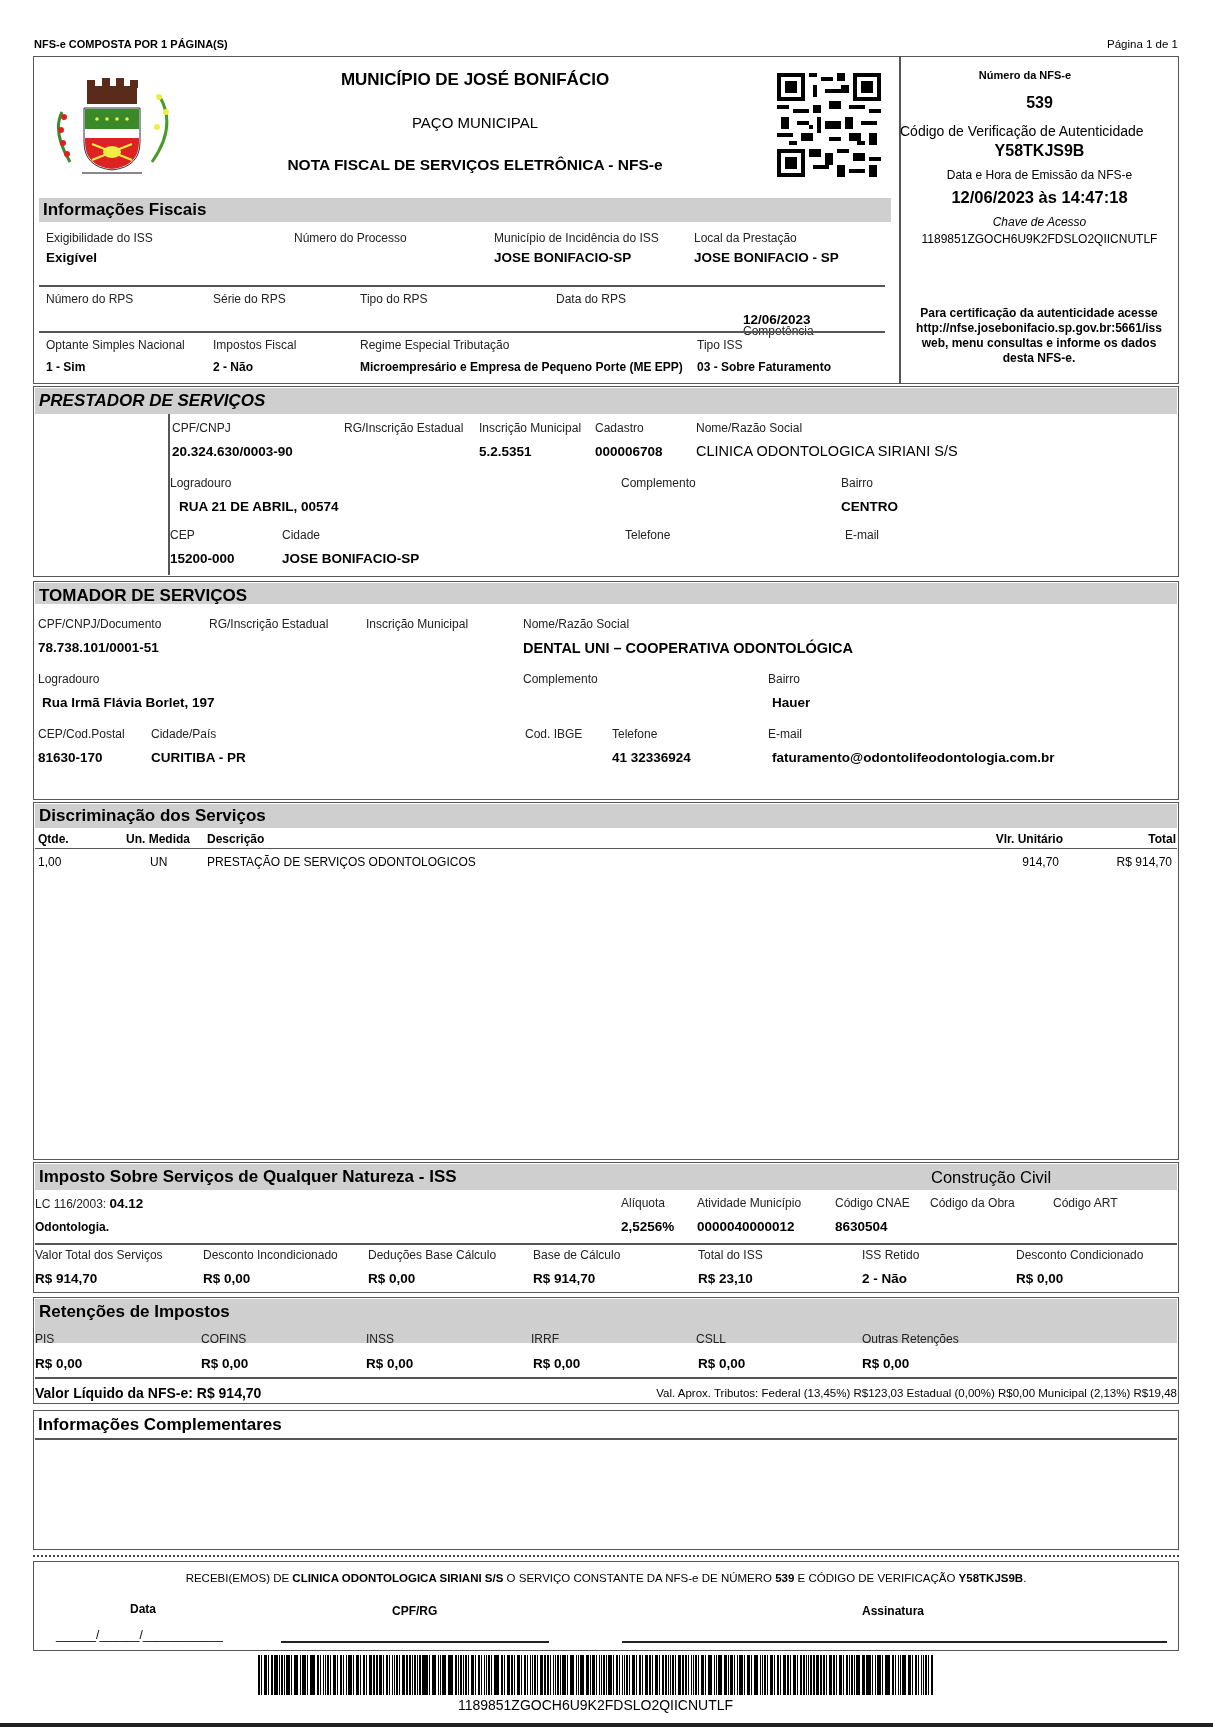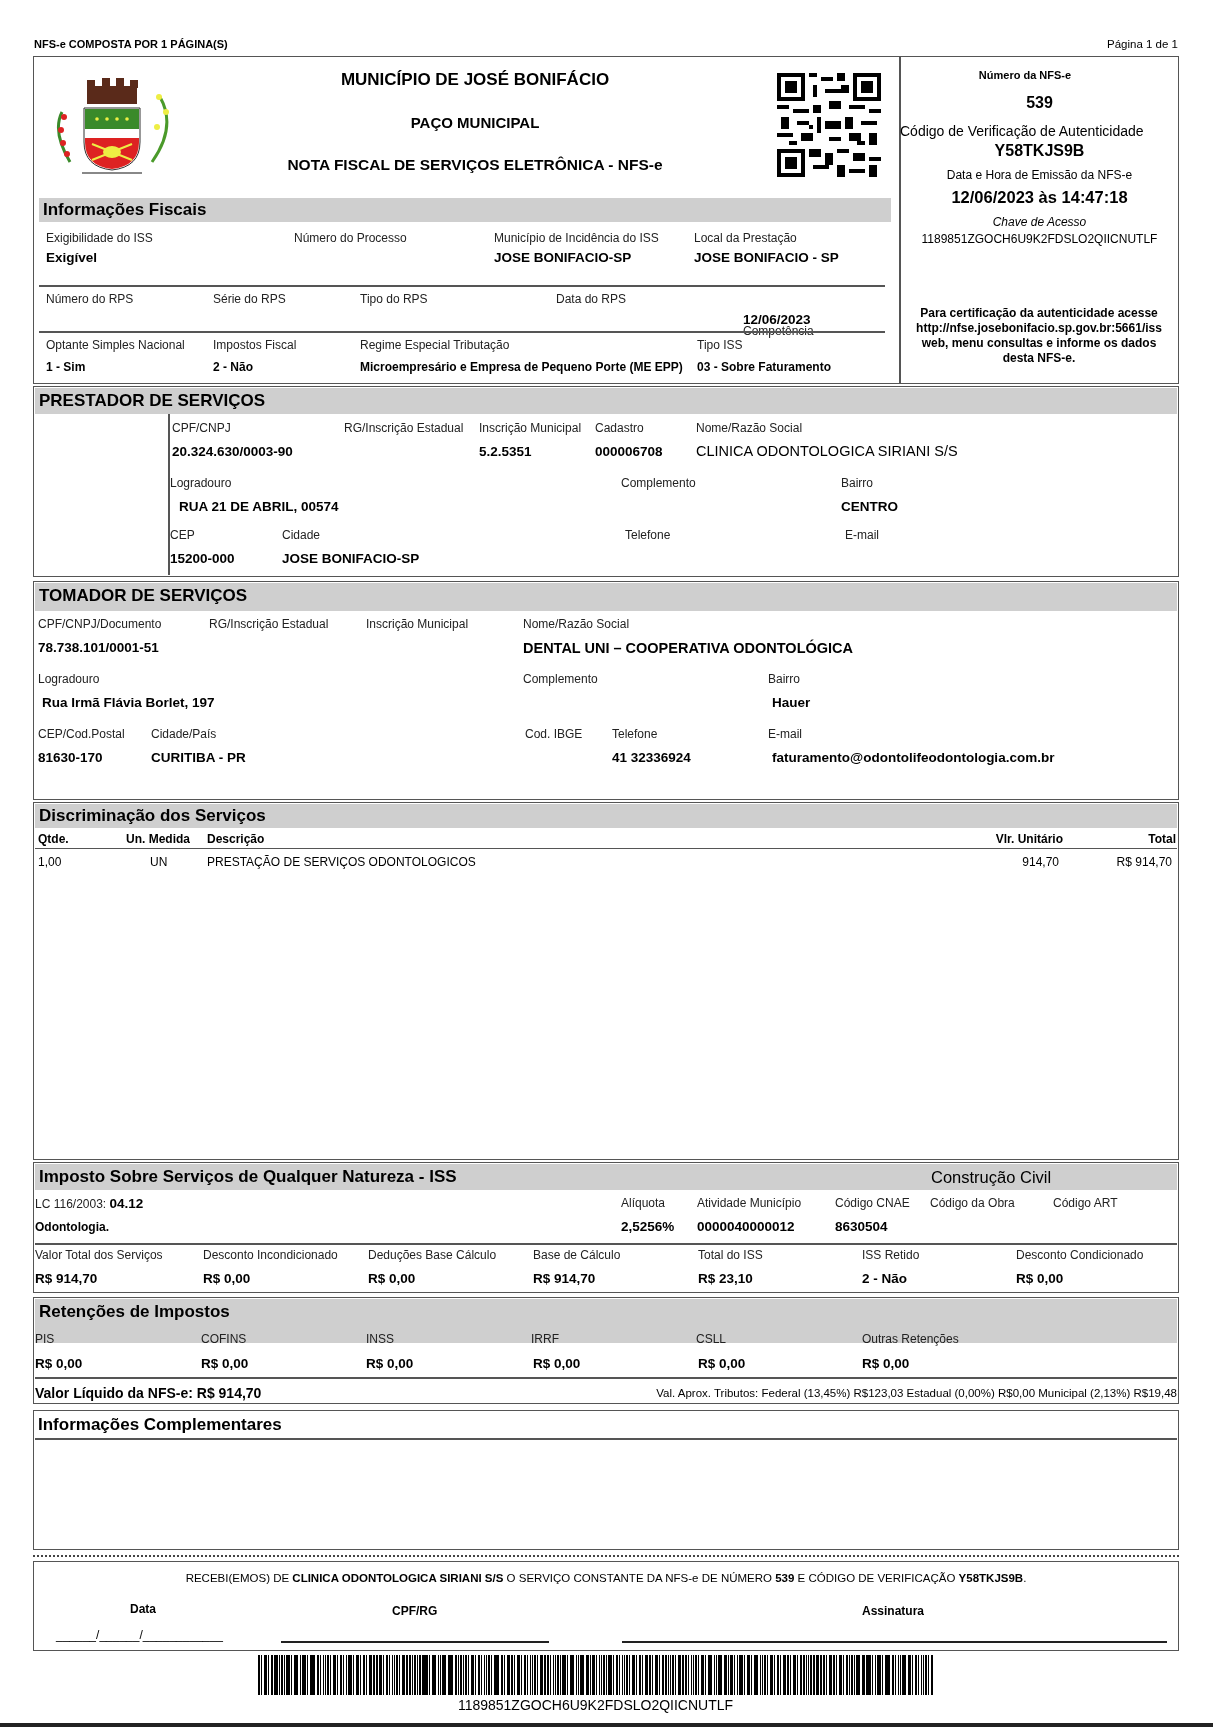--- a/index.html
+++ b/index.html
@@ -48,21 +48,21 @@
       <circle cx="75" cy="47" r="1.8" fill="#ee4"></circle>
     <path d="M33 66 H87 V70 Q87 94 60 97 Q33 94 33 70 Z" fill="#d22"></path>
     <ellipse cx="60" cy="80" rx="9" ry="6" fill="#ee4"></ellipse>
     <line x1="40" y1="72" x2="80" y2="88" stroke="#ee4" stroke-width="2"></line>
       <line x1="80" y1="72" x2="40" y2="88" stroke="#ee4" stroke-width="2"></line>
     <rect x="30" y="100" width="60" height="2" fill="#888"></rect>
   </svg>
 </div>
 
 <div class="abs center" style="left:250px;width:450px;top:70px;font-size:17px;font-weight:bold;">MUNICÍPIO DE JOSÉ BONIFÁCIO</div>
-<div class="abs center" style="left:250px;width:450px;top:114px;font-size:15px;font-weight:bold;">PAÇO MUNICIPAL</div>
+<div class="abs center" style="left:250px;width:450px;top:114px;font-size:15px;font-weight:normal;">PAÇO MUNICIPAL</div>
 <div class="abs center" style="left:230px;width:490px;top:156px;font-size:15.5px;font-weight:bold;">NOTA FISCAL DE SERVIÇOS ELETRÔNICA - NFS-e</div>
 
 <div class="abs" style="left:777px;top:73px;width:104px;height:104px;">
   <svg width="104" height="104" viewBox="0 0 26 26" shape-rendering="crispEdges">
     <rect x="0" y="0" width="7" height="7" fill="#000"></rect>
       <rect x="1" y="1" width="5" height="5" fill="#fff"></rect>
       <rect x="2" y="2" width="3" height="3" fill="#000"></rect>
     <rect x="19" y="0" width="7" height="7" fill="#000"></rect>
       <rect x="20" y="1" width="5" height="5" fill="#fff"></rect>
       <rect x="21" y="2" width="3" height="3" fill="#000"></rect>
@@ -143,21 +143,21 @@
 <div class="abs lbl" style="left:46px;top:338px;">Optante Simples Nacional</div>
 <div class="abs val" style="left:46px;top:360px;font-size:12px;">1 - Sim</div>
 <div class="abs lbl" style="left:213px;top:338px;">Impostos Fiscal</div>
 <div class="abs val" style="left:213px;top:360px;font-size:12px;">2 - Não</div>
 <div class="abs lbl" style="left:360px;top:338px;">Regime Especial Tributação</div>
 <div class="abs val" style="left:360px;top:360px;font-size:12px;">Microempresário e Empresa de Pequeno Porte (ME EPP)</div>
 <div class="abs lbl" style="left:697px;top:338px;">Tipo ISS</div>
 <div class="abs val" style="left:697px;top:360px;font-size:12px;">03 - Sobre Faturamento</div>
 
 <div class="box" style="left:33px;top:386px;width:1146px;height:191px;"></div>
-<div class="band" style="left:35px;top:388px;width:1142px;height:26px;line-height:26px;">PRESTADOR DE SERVIÇOS</div>
+<div class="band" style="left:35px;top:388px;width:1142px;height:26px;line-height:26px;font-style:italic;">PRESTADOR DE SERVIÇOS</div>
 <div class="vline" style="left:168px;top:414px;height:161px;"></div>
 
 <div class="abs lbl" style="left:172px;top:421px;">CPF/CNPJ</div>
 <div class="abs val" style="left:172px;top:444px;">20.324.630/0003-90</div>
 <div class="abs lbl" style="left:344px;top:421px;">RG/Inscrição Estadual</div>
 <div class="abs lbl" style="left:479px;top:421px;">Inscrição Municipal</div>
 <div class="abs val" style="left:479px;top:444px;">5.2.5351</div>
 <div class="abs lbl" style="left:595px;top:421px;">Cadastro</div>
 <div class="abs val" style="left:595px;top:444px;">000006708</div>
 <div class="abs lbl" style="left:696px;top:421px;">Nome/Razão Social</div>
@@ -170,21 +170,21 @@
 <div class="abs val" style="left:841px;top:499px;">CENTRO</div>
 
 <div class="abs lbl" style="left:170px;top:528px;">CEP</div>
 <div class="abs val" style="left:170px;top:551px;">15200-000</div>
 <div class="abs lbl" style="left:282px;top:528px;">Cidade</div>
 <div class="abs val" style="left:282px;top:551px;">JOSE BONIFACIO-SP</div>
 <div class="abs lbl" style="left:625px;top:528px;">Telefone</div>
 <div class="abs lbl" style="left:845px;top:528px;">E-mail</div>
 
 <div class="box" style="left:33px;top:581px;width:1146px;height:219px;"></div>
-<div class="band" style="left:35px;top:583px;width:1142px;height:28px;line-height:25px;">TOMADOR DE SERVIÇOS</div>
+<div class="band" style="left:35px;top:583px;width:1142px;height:21px;line-height:25px;">TOMADOR DE SERVIÇOS</div>
 
 <div class="abs lbl" style="left:38px;top:617px;">CPF/CNPJ/Documento</div>
 <div class="abs val" style="left:38px;top:640px;">78.738.101/0001-51</div>
 <div class="abs lbl" style="left:209px;top:617px;">RG/Inscrição Estadual</div>
 <div class="abs lbl" style="left:366px;top:617px;">Inscrição Municipal</div>
 <div class="abs lbl" style="left:523px;top:617px;">Nome/Razão Social</div>
 <div class="abs val" style="left:523px;top:640px;font-size:14.5px;">DENTAL UNI – COOPERATIVA ODONTOLÓGICA</div>
 
 <div class="abs lbl" style="left:38px;top:672px;">Logradouro</div>
 <div class="abs val" style="left:42px;top:695px;">Rua Irmã Flávia Borlet, 197</div>

